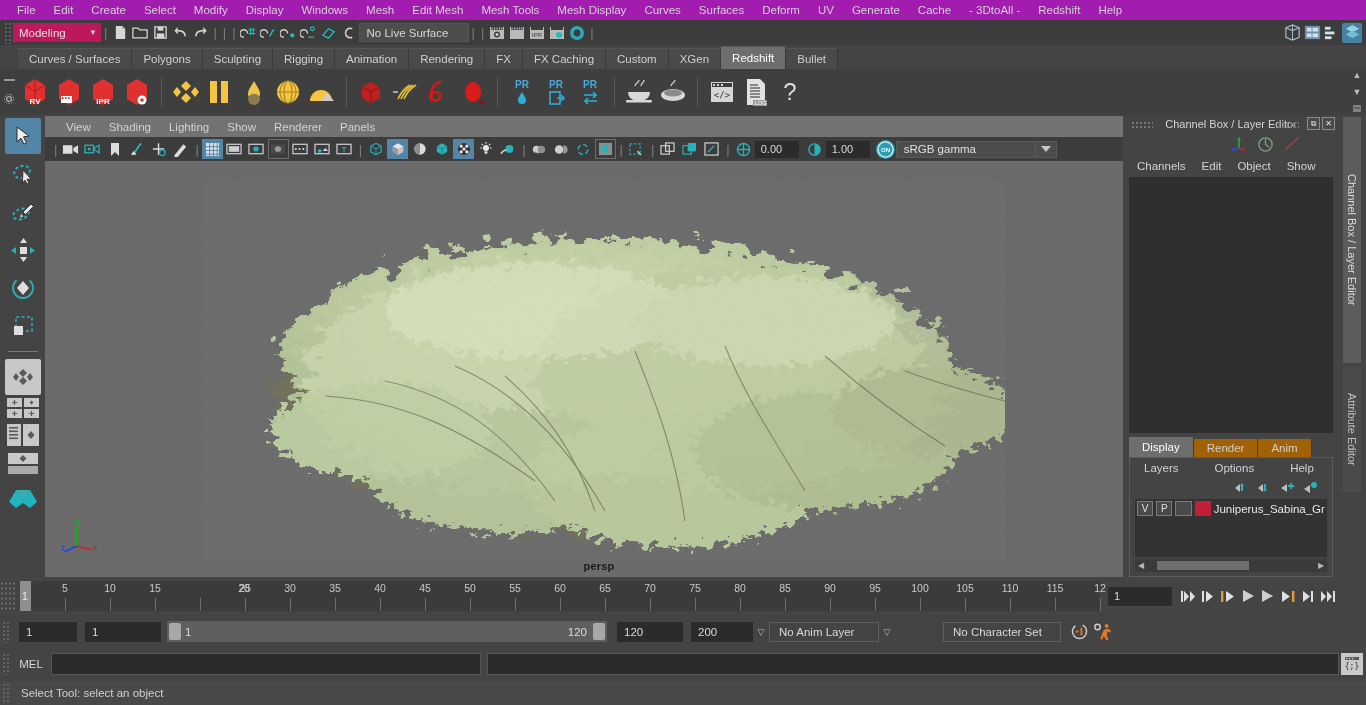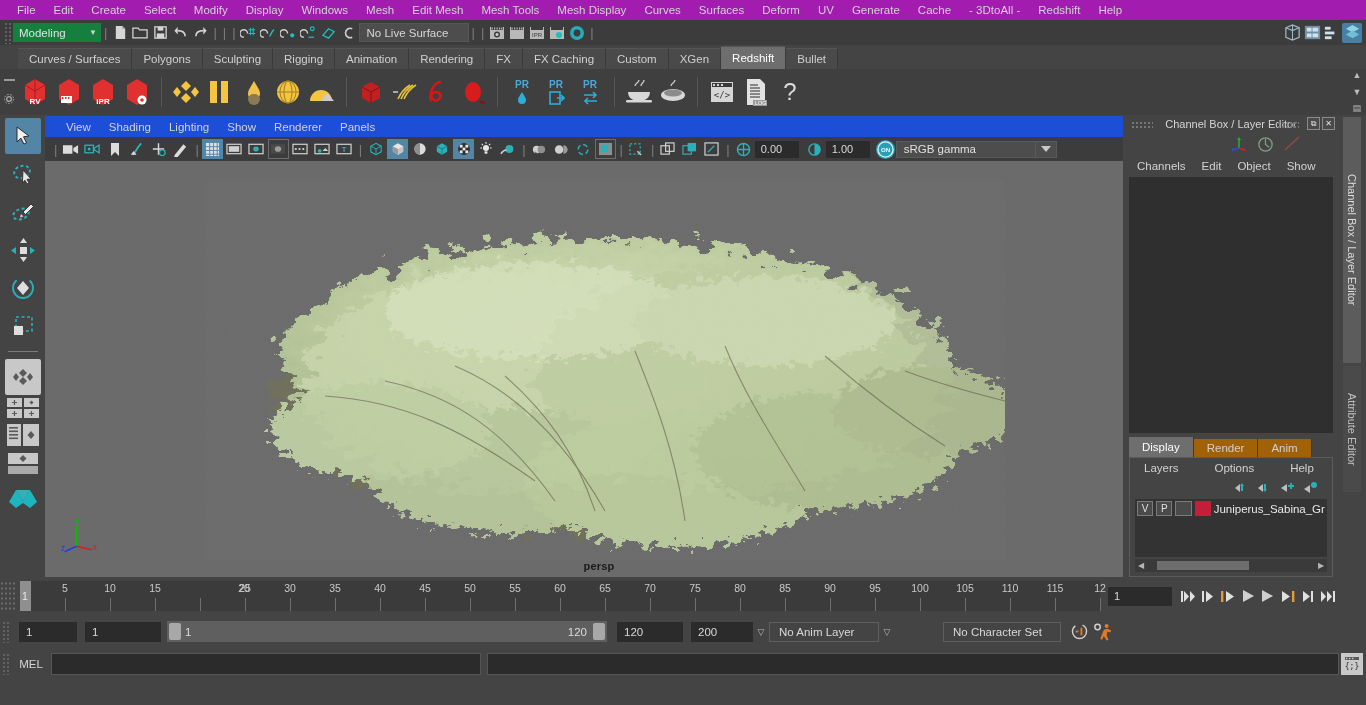--- a/index.html
+++ b/index.html
@@ -17,21 +17,21 @@
   .dots { width:9px; height:100%; background-image:
       radial-gradient(circle, #6a6a6a 1px, transparent 1.2px);
       background-size:4px 4px; opacity:.8; }
 
   
   #menubar { height:20px; background:#a21caf; display:flex; align-items:center; padding-left:8px; }
   #menubar .mi { font-size:11.5px; color:#d2d2d2; padding:0 9px; line-height:20px; white-space:nowrap; cursor:default;}
 
   
   #statusline { height:25px; background:#3c3c3c; display:flex; align-items:center; padding:0 4px; }
-  .menu-sel { width:88px; height:19px; background:#15803d; border:none; display:flex;
+  .menu-sel { width:88px; height:19px; background:#be185d; border:none; display:flex;
               align-items:center; justify-content:space-between; padding:0 4px 0 6px;
               font-size:11.5px; color:#e0e0e0; }
   .menu-sel .car { font-size:8px; color:#cfcfcf; }
   .sbtn { width:20px; height:20px; display:flex; align-items:center; justify-content:center;
           flex:none; color:#d8d8d8; }
   .sbtn svg { display:block; }
   .livesurf { width:110px; height:19px; background:#4d4d4d; color:#d6d6d6; font-size:11.5px;
               display:flex; align-items:center; padding-left:7px; border:1px solid #565656;}
   .brk { color:#7d7d7d; font-size:13px; margin:0 3px; }
 
@@ -52,21 +52,21 @@
   
   #body { position:absolute; top:115px; left:0; width:1366px; height:462px; display:flex; }
   #toolbox { width:45px; background:#444; display:flex; flex-direction:column; align-items:center; padding-top:3px; }
   .tbtn { width:36px; height:36px; margin-bottom:2px; display:flex; align-items:center; justify-content:center; border-radius:2px;}
   .tbtn.active { background:#5285a6; }
   .tdivider { width:30px; height:1px; background:#7a7a7a; margin:5px 0 7px; }
   .tbtn.small { height:22px; margin-bottom:3px; }
 
   
   #vpwrap { flex:1; background:#444; display:flex; flex-direction:column; padding:1px 2px 0 0;}
-  #vpmenu { height:21px; background:#1d4ed8; display:flex; align-items:center; padding-left:12px; }
+  #vpmenu { height:21px; background:#737373; display:flex; align-items:center; padding-left:12px; }
   #vpmenu .mi { font-size:11.5px; color:#d2d2d2; padding:0 9px; }
   #vptools { height:24px; background:#3c3c3c; display:flex; align-items:center; padding-left:6px; }
   .vbtn { width:21px; height:20px; display:flex; align-items:center; justify-content:center; flex:none; margin-right:1px;}
   .vbtn.on { background:#5285a6; }
   .vbtn.framed { border:1px solid #6d6d6d; }
   .numfield { width:44px; height:17px; background:#2b2b2b; color:#d8d8d8; font-size:11px;
               display:flex; align-items:center; padding-left:6px; flex:none;}
   .gammasel { width:140px; height:17px; background:#4d4d4d; color:#e0e0e0; font-size:11.5px;
               display:flex; align-items:center; padding-left:7px; flex:none; border:1px solid #5a5a5a;}
   .gammacar { width:22px; height:17px; background:#4d4d4d; border:1px solid #5a5a5a;
@@ -1196,14 +1196,18 @@
           <g fill="#c9c9c9">
             <rect x="2" y="1.8" width="1.4" height="1.4"></rect>
             <rect x="5" y="1.8" width="1.4" height="1.4"></rect>
             <rect x="8" y="1.8" width="1.4" height="1.4"></rect>
           </g>
           <text x="8" y="13" font-size="8" fill="#2b2b2b" text-anchor="middle" font-family="monospace">{;}</text>
         </svg>
     </div>
   </div>
 
+  <div id="helpline">
+    <div class="dots" style="height:20px;width:9px;margin-left:2px;"></div>
+    <div id="helpText">Select Tool: select an object</div>
+  </div>
 
 </div>
 
 </body></html>

